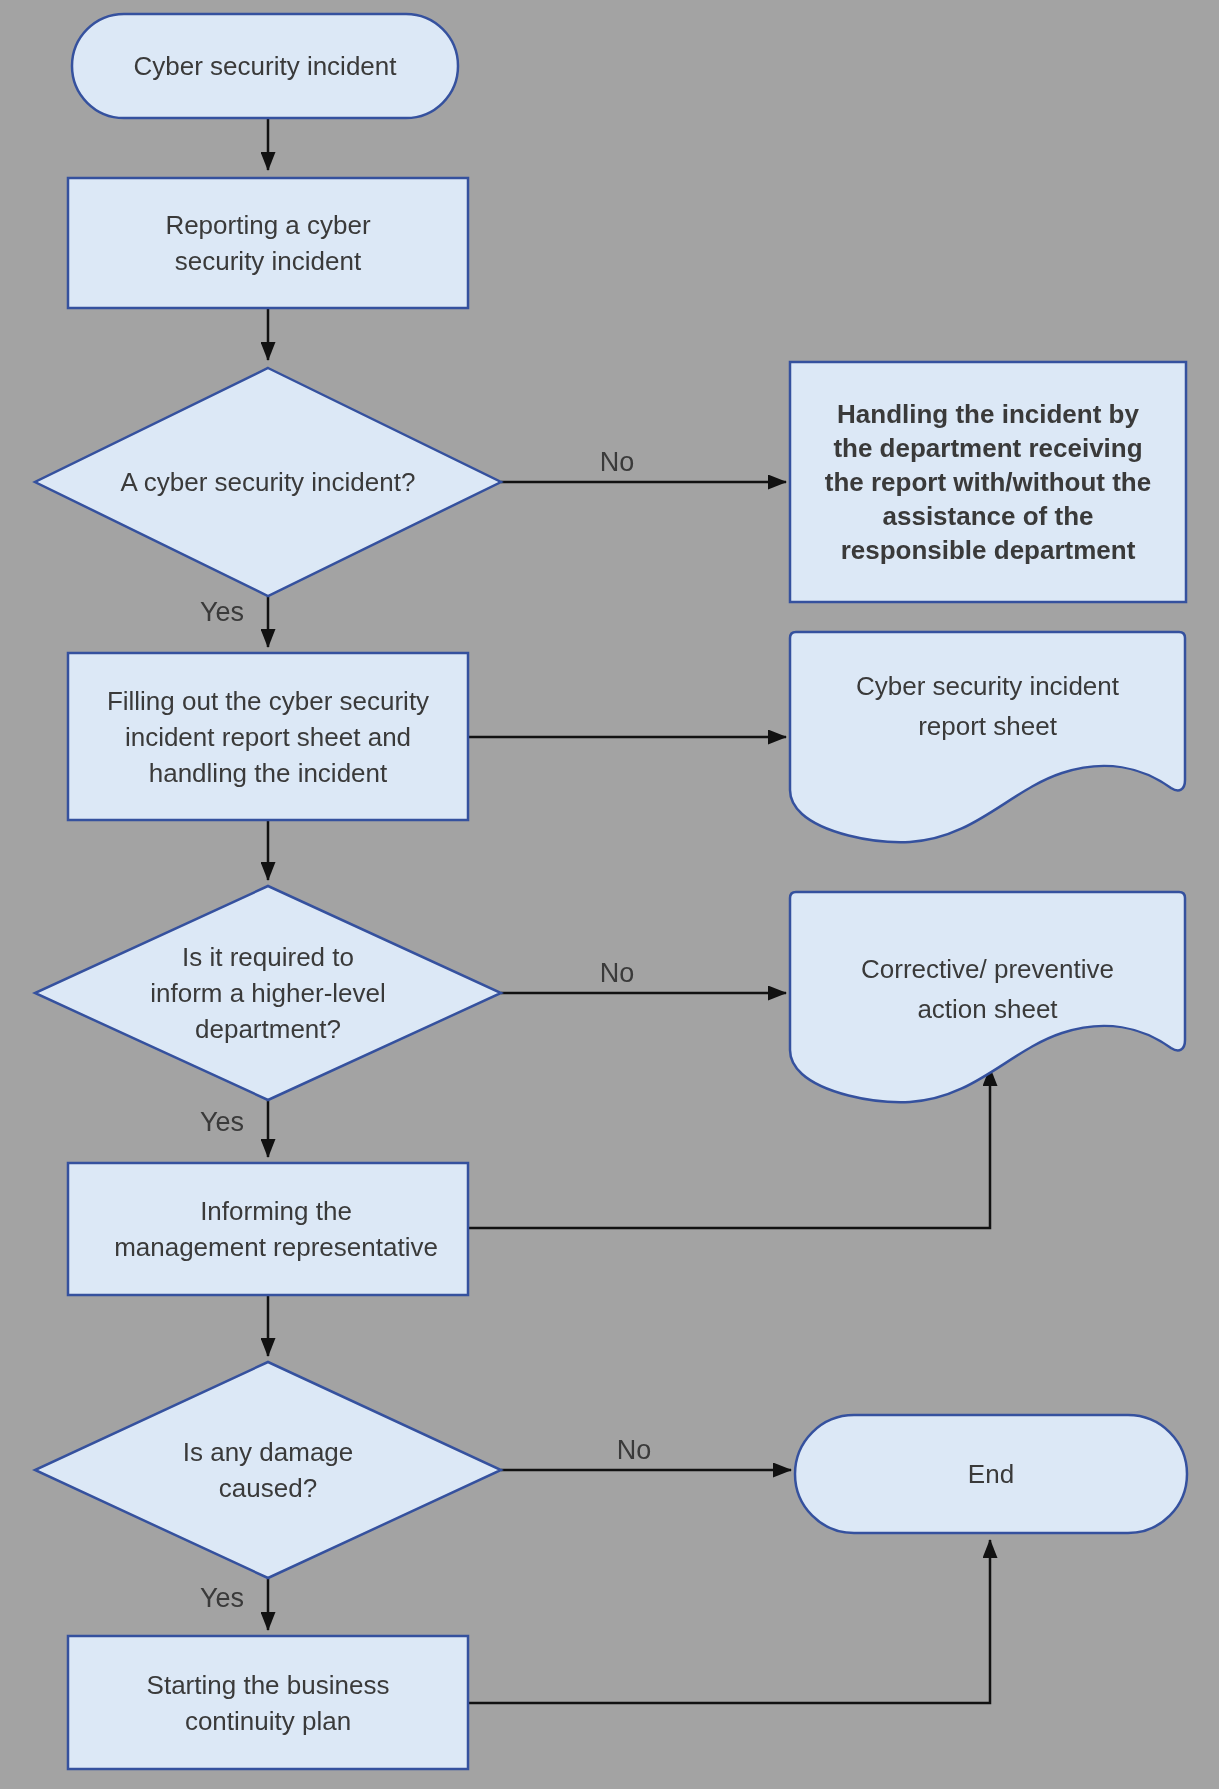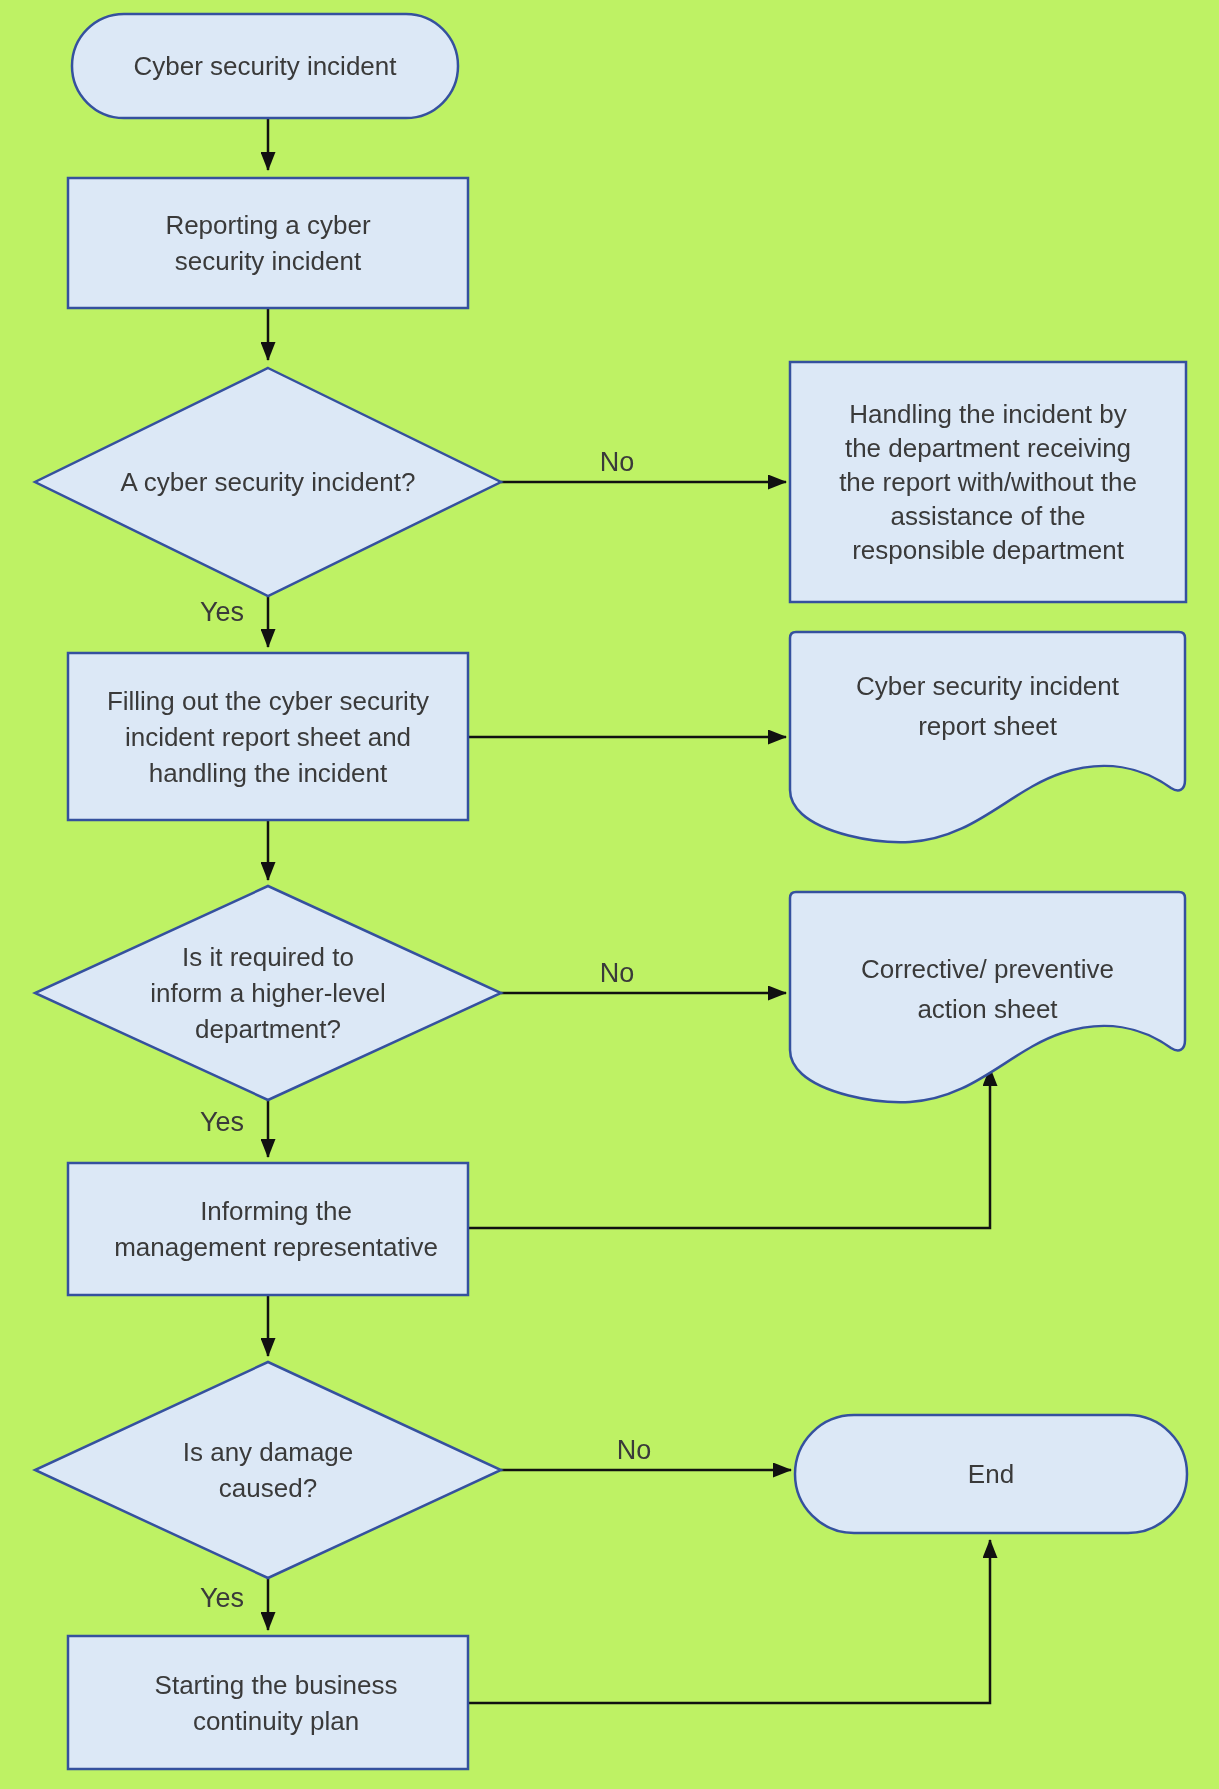--- a/index.html
+++ b/index.html
@@ -5,21 +5,21 @@
   :root{
     --node-fill:#dce8f6;
     --node-border:#35519e;
     --text-color:#3a3a3a;
     --arrow-color:#111111;
   }
   html,body{margin:0;padding:0;background:#ffffff;}
   #canvas{
     position:relative;
     width:1219px;height:1789px;
-    background:#bef264;
+    background:#a3a3a3;
     font-family:"Liberation Sans","DejaVu Sans",sans-serif;
     color:var(--text-color);
     overflow:hidden;
   }
   #shapes{position:absolute;left:0;top:0;}
   .shape{fill:var(--node-fill);stroke:var(--node-border);stroke-width:2.5;}
   .edge{fill:none;stroke:var(--arrow-color);stroke-width:2.5;marker-end:url(#arrowhead);}
   .arrowhead-path{fill:var(--arrow-color);}
   .node-label{
     position:absolute;
@@ -83,21 +83,21 @@
 
   <div class="node-label" style="left:68px;top:178px;width:400px;height:130px;border-radius:13px;">
     <span>Reporting a cyber
 security incident</span>
   </div>
 
   <div class="node-label" style="left:35px;top:368px;width:466px;height:228px;text-align:center;">
     <span>A cyber security incident?</span>
   </div>
 
-  <div class="node-label" style="left:790px;top:362px;width:396px;height:240px;line-height:34px;">
+  <div class="node-label" style="left:790px;top:362px;width:396px;height:240px;line-height:34px;font-weight:bold;">
     <span>Handling the incident by
 the department receiving
 the report with/without the
 assistance of the
 responsible department</span>
   </div>
 
   <div class="node-label" style="left:68px;top:653px;width:400px;height:167px;">
     <span>Filling out the cyber security
 incident report sheet and
@@ -127,21 +127,21 @@
 
   <div class="node-label" style="left:35px;top:1362px;width:466px;height:216px;">
     <span>Is any damage
 caused?</span>
   </div>
 
   <div class="node-label" style="left:795px;top:1415px;width:392px;height:118px;">
     <span>End</span>
   </div>
 
-  <div class="node-label" style="left:68px;top:1636px;width:400px;height:133px;margin-left:8px;">
+  <div class="node-label" style="left:68px;top:1636px;width:400px;height:133px;">
     <span>Starting the business
 continuity plan</span>
   </div>
 
   <span class="edge-label" style="left:617px;top:462px;">No</span>
   <span class="edge-label" style="left:222px;top:612px;">Yes</span>
   <span class="edge-label" style="left:617px;top:973px;">No</span>
   <span class="edge-label" style="left:222px;top:1122px;">Yes</span>
   <span class="edge-label" style="left:634px;top:1450px;">No</span>
   <span class="edge-label" style="left:222px;top:1598px;">Yes</span>

